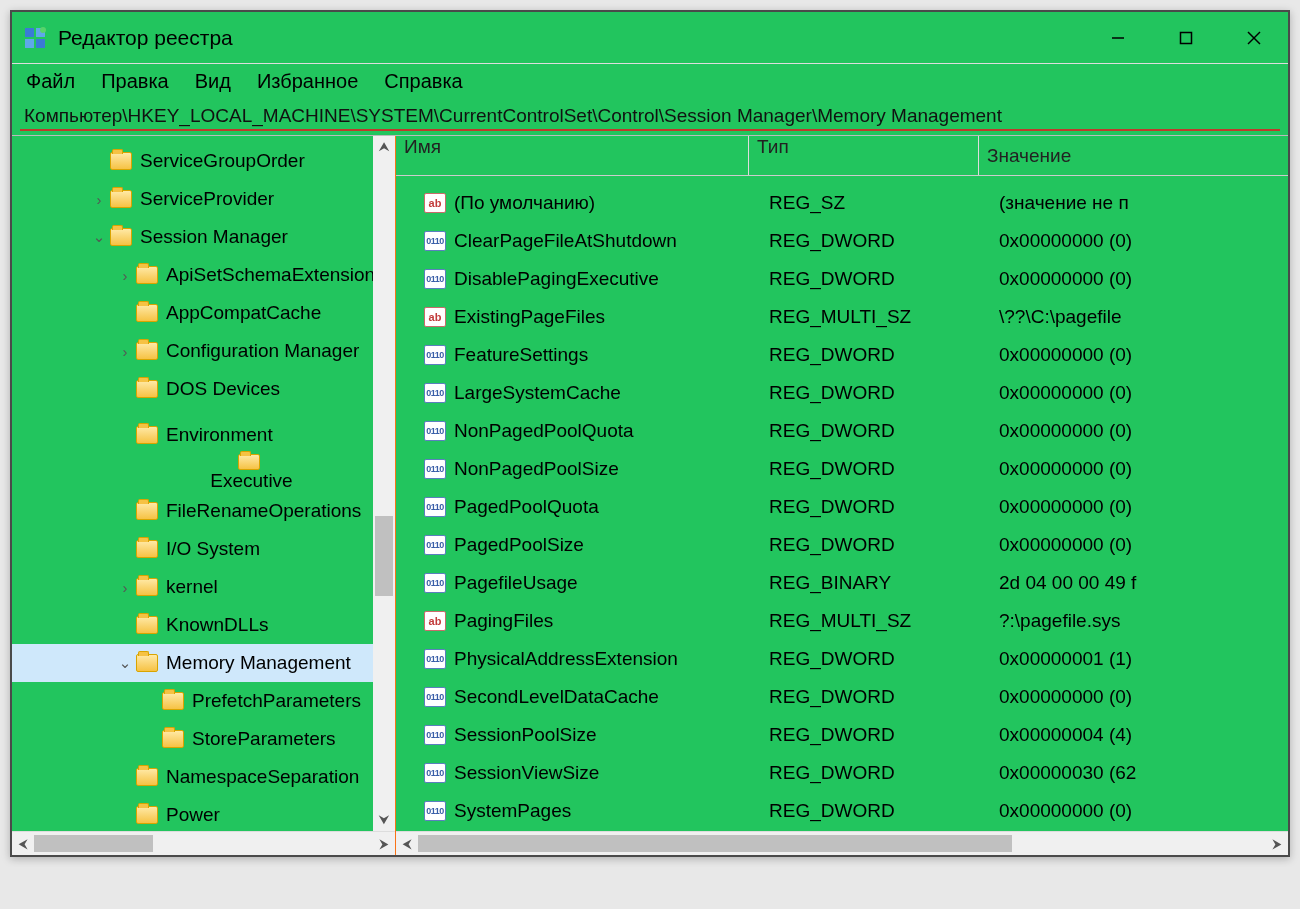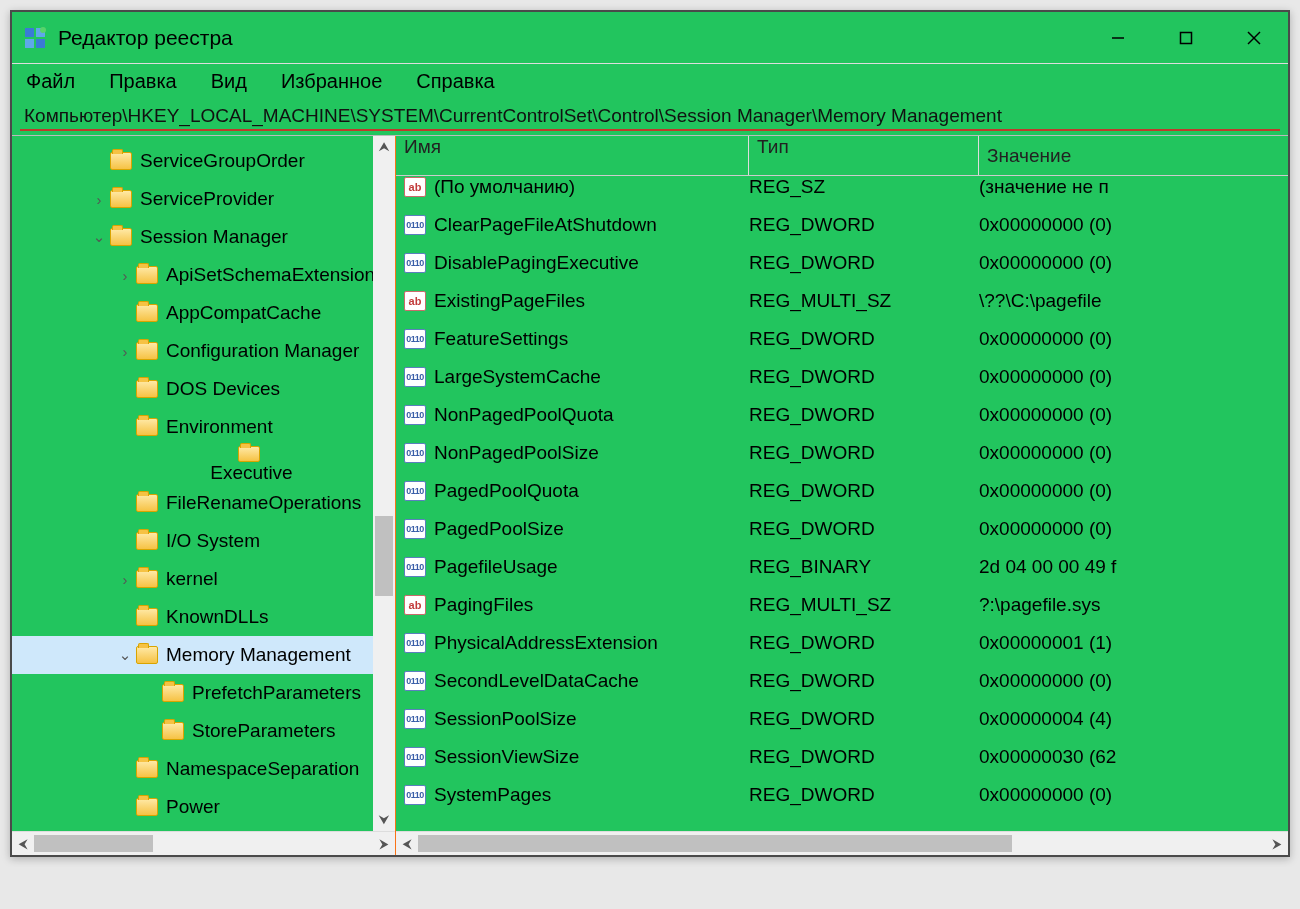--- a/index.html
+++ b/index.html
@@ -37,21 +37,21 @@
   .win-controls { margin-left: auto; display: flex; }
   .win-btn {
     width: 68px; height: 48px;
     display: flex; align-items: center; justify-content: center;
     font-size: 22px;
     cursor: pointer;
   }
 
   .menubar {
     display: flex;
-    gap: 34px;
+    gap: 26px;
     padding: 6px 14px 10px;
     font-size: 20px;
   }
   .menubar span { cursor: pointer; }
 
   .addressbar {
     margin: 0 8px 4px;
     padding: 2px 4px;
     font-size: 19px;
     border-bottom: 2px solid #c0392b;
@@ -168,25 +168,26 @@
     border-right:1px solid #ddd;
     height:100%;
   }
 
   .list-body{
     flex:1;
     overflow:hidden;
   }
   .list-row{
     display:flex;
-    align-items:flex-start;
+    align-items:flex-end;
     height:38px;
     padding-left:8px;
     font-size:19px;
     white-space:nowrap;
+    margin-left:20px;
   }
   .val-icon{
     width:22px; height:20px;
     margin-right:8px;
     display:inline-flex;
     align-items:center;
     justify-content:center;
     font-size:11px;
     font-weight:bold;
     border:1px solid;
@@ -295,21 +296,21 @@
           <div class="tree-item" style="padding-left: 104px;">
             <span class="chev">›</span>
             <span class="folder-icon"></span>
             <span class="tree-label">Configuration Manager</span>
           </div>
           <div class="tree-item" style="padding-left: 104px;">
             <span class="chev"></span>
             <span class="folder-icon"></span>
             <span class="tree-label">DOS Devices</span>
           </div>
-          <div class="tree-item" style="padding-left: 104px;">
+          <div class="tree-item" style="padding-left: 104px; margin-top: 8px;">
             <span class="chev"></span>
             <span class="folder-icon"></span>
             <span class="tree-label">Environment</span>
           </div>
           <div class="tree-item" style="padding-left: 104px; flex-direction: column;">
             <span class="chev"></span>
             <span class="folder-icon"></span>
             <span class="tree-label">Executive</span>
           </div>
           <div class="tree-item" style="padding-left: 104px;">

